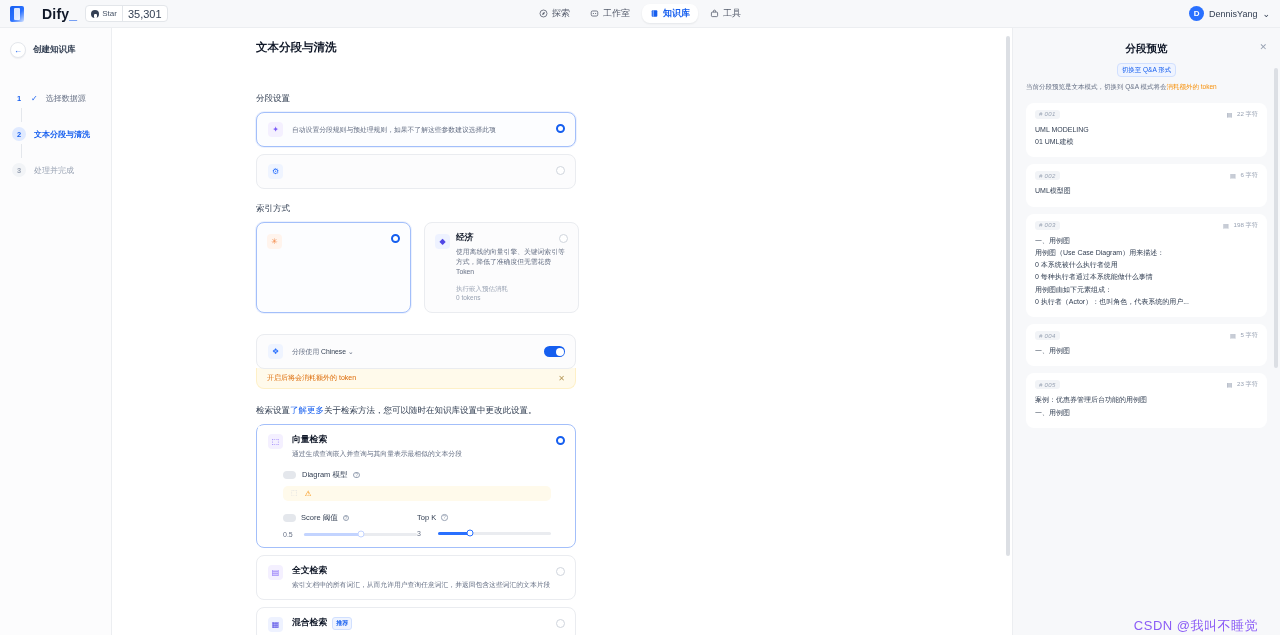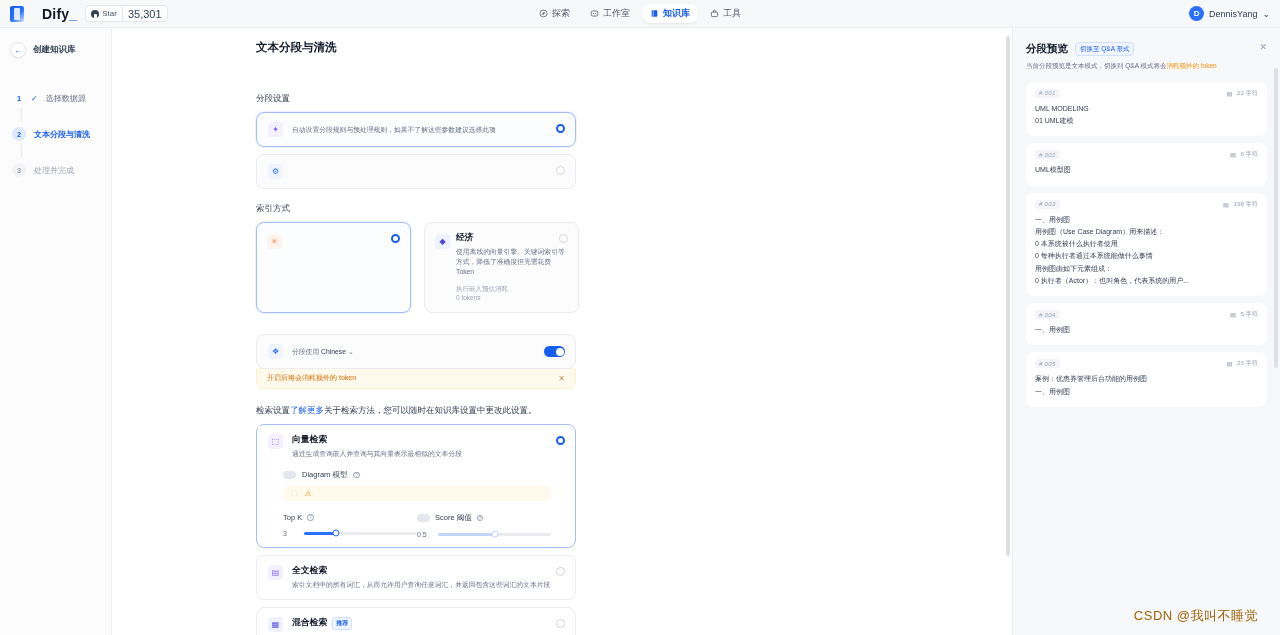--- a/index.html
+++ b/index.html
@@ -187,21 +187,21 @@
     position:absolute; right:2px; top:8px; width:4px; height: 560px;
     border-radius:3px; background: transparent;
   }
   .main-scrollbar .thumb{ position:absolute; top:0; left:0; width:4px; height:520px; background:#dcdfe4; border-radius:3px;}
 
   
   .right-panel {
     width: 268px; flex:0 0 268px; background:#f7f8fa; border-left:1px solid #eceef1;
     padding: 14px 13px 0 13px; position:relative; overflow:hidden;
   }
-  .rp-title-row { display:flex; align-items:center; gap:7px; }
+  .rp-title-row { display:flex; align-items:center; gap:7px;flex-direction:column; }
   .rp-title { font-size:10.5px; font-weight:700; color:#101828;}
   .rp-chip {
     font-size:6.5px; color:#155eef; background:#eff4ff; border:1px solid #d1e0ff;
     border-radius:4px; padding:1.5px 4px; cursor:pointer;
   }
   .rp-close { position:absolute; right:13px; top:14px; font-size:9px; color:#98a2b3; cursor:pointer;}
   .rp-sub { font-size:6.5px; color:#667085; margin-top:5px; line-height:1.5;}
   .rp-sub em { font-style:normal; color:#f79009; }
   .seg-list { margin-top: 11px; }
   .seg {
@@ -212,21 +212,21 @@
     font-size:6px; color:#98a2b3; background:#f2f4f7; border-radius:3px; padding:1.5px 4px;
     font-style:italic; letter-spacing:.3px;
   }
   .seg-chars { font-size:6.2px; color:#98a2b3; display:flex; align-items:center; gap:3px;}
   .seg-text { font-size:7px; color:#344054; line-height:1.75; white-space:pre-line; }
   .rp-scrollbar{ position:absolute; right:2px; top:40px; width:4px; height:560px;}
   .rp-scrollbar .thumb{ position:absolute; top:0; left:0; width:4px; height:300px; background:#dcdfe4; border-radius:3px;}
 
   
   .watermark {
-    position:absolute; right:22px; bottom:10px; font-size:13px; color:#a16207;
+    position:absolute; right:22px; bottom:0; font-size:13px; color:#8b5cf6;
     letter-spacing:.5px; pointer-events:none;
   }
 </style>
 </head>
 <body>
 
 <div class="topbar">
   <div class="brand">
     <span class="logo-mark"></span>
     <span class="brand-name"><span>Dify</span><i>_</i></span>
@@ -379,47 +379,47 @@
           <span class="switch small"></span>
           <span class="rerank-label">Diagram 模型</span>
           <span class="q-ico">?</span>
         </div>
         <div class="rerank-empty">
           <span class="dots">⬚</span>
           <span class="warn-tri">⚠</span>
         </div>
 
         <div class="params">
-          <div class="param">
-            <div class="param-head">
-              <span>Top K</span>
-              <span class="q-ico">?</span>
-            </div>
-            <div class="param-line">
-              <span class="param-val">3</span>
-              <span class="slider">
-                <span class="fill" style="width:28%"></span>
-                <span class="knob" style="left:28%"></span>
-              </span>
-            </div>
-          </div>
           <div class="param">
             <div class="param-head">
               <span class="switch small"></span>
               <span>Score 阈值</span>
               <span class="q-ico">?</span>
             </div>
             <div class="param-line">
               <span class="param-val">0.5</span>
               <span class="slider">
                 <span class="fill" style="width:50%;background:#c3d4ff"></span>
                 <span class="knob" style="left:50%;border-color:#c3d4ff"></span>
               </span>
             </div>
           </div>
+          <div class="param">
+            <div class="param-head">
+              <span>Top K</span>
+              <span class="q-ico">?</span>
+            </div>
+            <div class="param-line">
+              <span class="param-val">3</span>
+              <span class="slider">
+                <span class="fill" style="width:28%"></span>
+                <span class="knob" style="left:28%"></span>
+              </span>
+            </div>
+          </div>
         </div>
       </div>
 
       <div class="opt-card">
         <span class="opt-ico ico-purple">▤</span>
         <span class="opt-body">
           <span class="opt-title">全文检索</span>
           <div class="opt-desc">索引文档中的所有词汇，从而允许用户查询任意词汇，并返回包含这些词汇的文本片段</div>
         </span>
         <span class="radio"></span>

